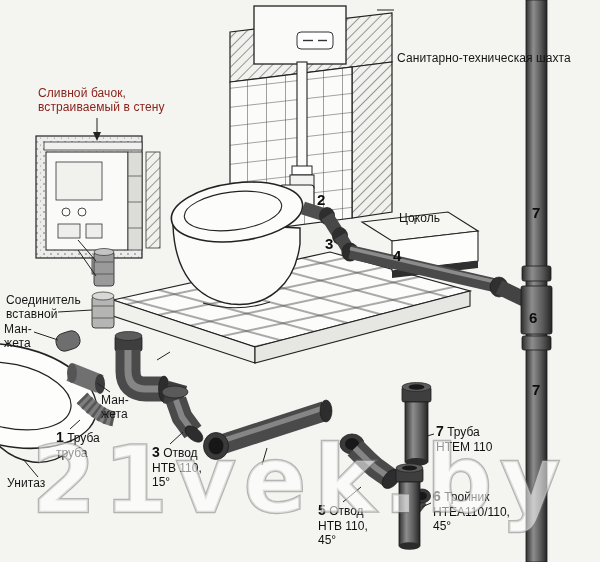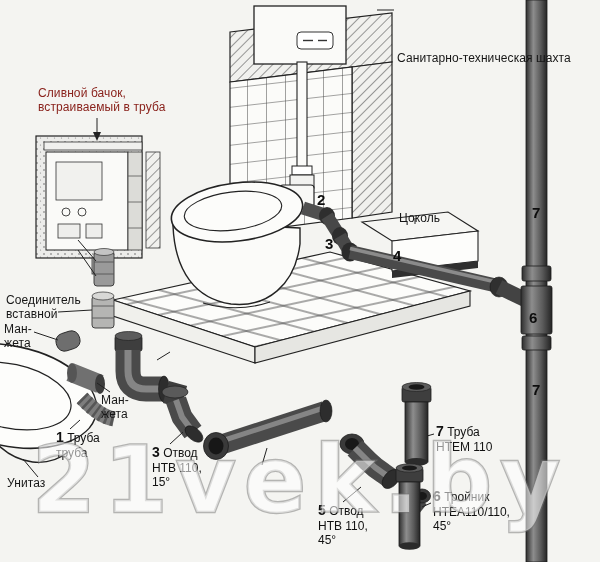--- a/index.html
+++ b/index.html
@@ -236,21 +236,21 @@
       <path d="M170,352 L157,360"></path>
       <path d="M170,444 L183,432"></path>
       <path d="M262,465 L267,448"></path>
       <path d="M343,502 L361,487"></path>
       <path d="M431,503 L422,507"></path>
       <path d="M434,434 L427,436"></path>
     </g>
   </svg>
 
   <div class="lbl" style="left:397px;top:3px;width:180px;margin-top:48px;">Санитарно-техническая шахта</div>
-  <div class="lbl red" style="left:38px;top:86px;width:162px;">Сливной бачок, встраиваемый в труба</div>
+  <div class="lbl red" style="left:38px;top:86px;width:162px;">Сливной бачок, встраиваемый в стену</div>
   <div class="lbl" style="left:6px;top:293px;width:82px;">Соединитель вставной</div>
   <div class="lbl" style="left:4px;top:322px;width:38px;">Ман-жета</div>
   <div class="lbl" style="left:399px;top:203px;margin-top:8px;">Цоколь</div>
   <div class="lbl" style="left:101px;top:393px;width:38px;">Ман-жета</div>
   <div class="lbl" style="left:7px;top:476px;">Унитаз</div>
 
   <div class="plabel" style="left:56px;top:429px;width:56px;">
     <span class="num">1</span>
     <span>Труба труба</span>
   </div>

